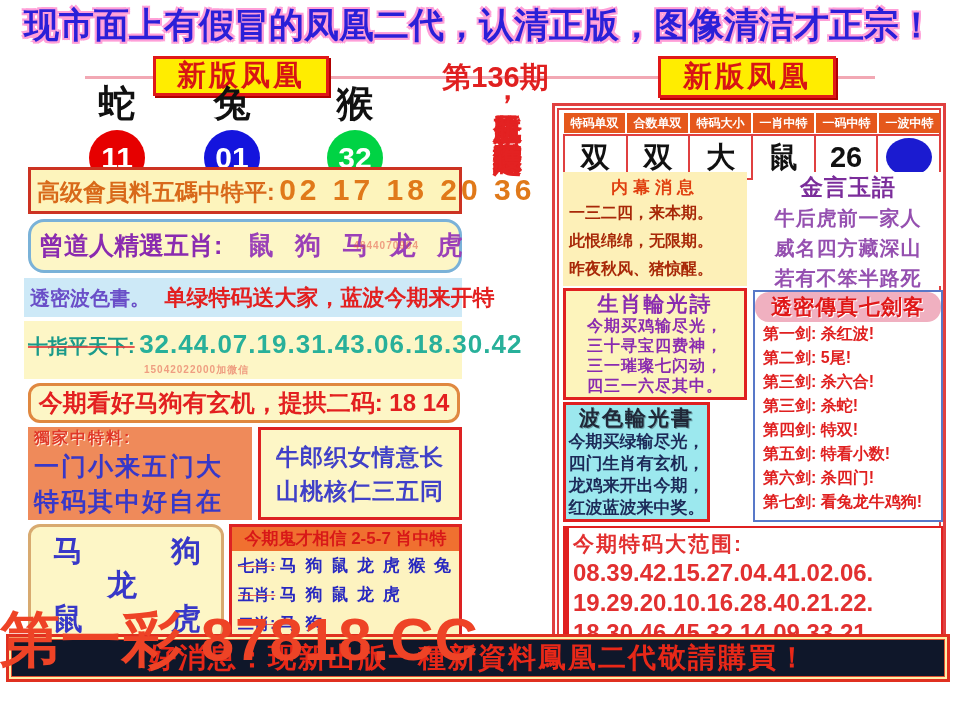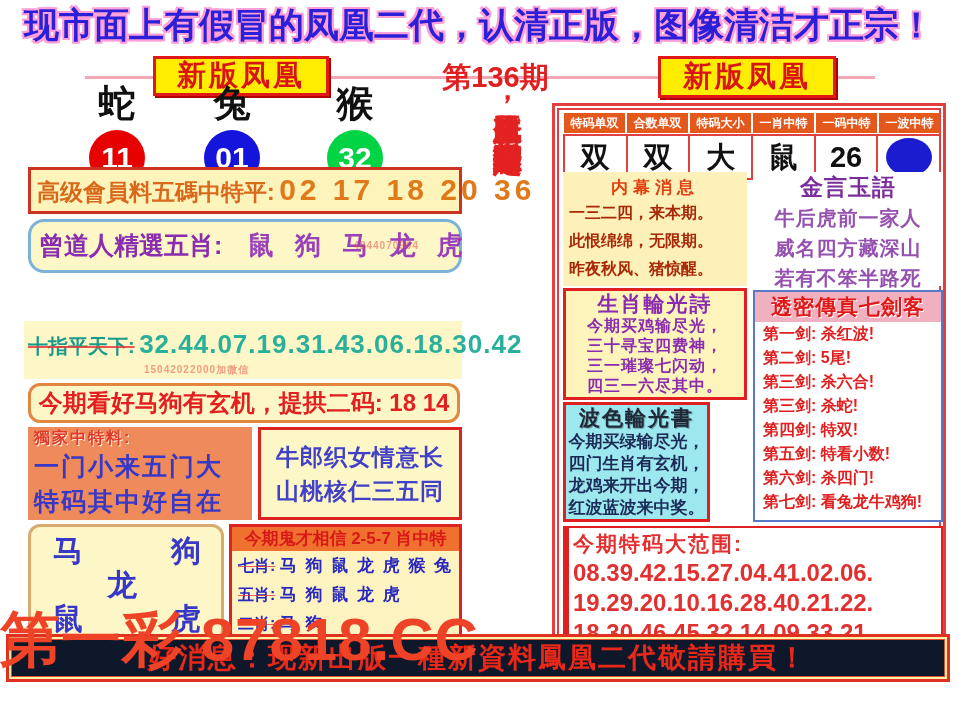--- a/index.html
+++ b/index.html
@@ -79,21 +79,21 @@
 
   #zpoem{position:absolute;left:8px;top:182px;width:184px;height:112px;background:#fdf4bc;border:3px solid #e02020;}
   .zp-h{color:#8a2bb0;font-size:21px;font-weight:bold;text-align:center;letter-spacing:2px;line-height:25px;}
   .zp-l{color:#8a2bb0;font-size:16px;font-weight:bold;line-height:20px;text-align:center;letter-spacing:1px;white-space:nowrap;}
 
   #wpoem{position:absolute;left:8px;top:296px;width:147px;height:120px;background:#9ce8ee;border:3px solid #e02020;}
   .wp-h{color:#202838;font-size:21px;font-weight:bold;text-align:center;letter-spacing:2px;line-height:26px;text-shadow:1px 1px 0 #6aa0a8;}
   .wp-l{color:#1c2a58;font-size:17px;font-weight:bold;line-height:22px;text-align:center;white-space:nowrap;}
 
   #swords{position:absolute;left:198px;top:184px;width:190px;height:232px;background:#fff;border:2px solid #5878c8;}
-  .sw-h{background:#f0b0c0;color:#e01818;font-size:21px;font-weight:bold;text-align:center;line-height:30px;letter-spacing:1px;text-shadow:1px 1px 0 #ffffff;white-space:nowrap;}
+  .sw-h{background:#f0b0c0;color:#e01818;font-size:21px;font-weight:bold;text-align:center;line-height:30px;letter-spacing:1px;text-shadow:1px 1px 0 #ffffff;white-space:nowrap;border-radius:14px;}
   .sw-l{color:#e02020;font-size:16px;font-weight:bold;line-height:24px;padding-left:8px;white-space:nowrap;}
 
   #bigrange{position:absolute;left:8px;top:420px;width:380px;height:122px;background:#fff;border:2px solid #e02020;border-left-width:6px;padding-left:4px;}
   .br-h{color:#e23030;font-size:21px;font-weight:bold;letter-spacing:2px;padding-top:2px;}
   .br-l{color:#e23030;font-size:24px;font-weight:bold;line-height:30px;letter-spacing:0px;white-space:nowrap;}
 
   #site{position:absolute;left:0px;top:600px;width:660px;font-size:60px;font-weight:900;color:#ee4326;z-index:9;white-space:nowrap;letter-spacing:1px;}
   #notice{position:absolute;left:6px;top:634px;width:944px;height:48px;background:#0f172a;border:3px solid #e03020;box-shadow:inset 0 0 0 2px #fdf0a8,inset 0 0 0 3px #e05030;z-index:5;text-align:center;}
   .notice-text{color:#e82818;font-size:28px;font-weight:bold;line-height:41px;letter-spacing:2px;white-space:nowrap;}
 </style>
@@ -125,20 +125,24 @@
     <span class="lab">高级會員料五碼中特平:</span>
     <span class="num">02 17 18 20 36</span>
   </div>
 
   <div id="zeng">
     <span class="lab">曾道人精選五肖:</span>
     <span class="ani">鼠 狗 马 龙 虎</span>
     <span class="wm" style="right:40px;bottom:1px;text-align:right;">4844070904</span>
   </div>
 
+  <div id="waveline">
+    <span class="lab">透密波色書。</span>
+    <span class="txt">单绿特码送大家，蓝波今期来开特</span>
+  </div>
 
   <div id="ten">
     <span class="lab">十指平天下:</span>
     <span class="num">32.44.07.19.31.43.06.18.30.42</span>
     <span class="wm" style="left:120px;bottom:2px;">15042022000加微信</span>
   </div>
 
   <div id="twocodes">今期看好马狗有玄机，提拱二码: 18 14</div>
 
   <div id="exclusive">

